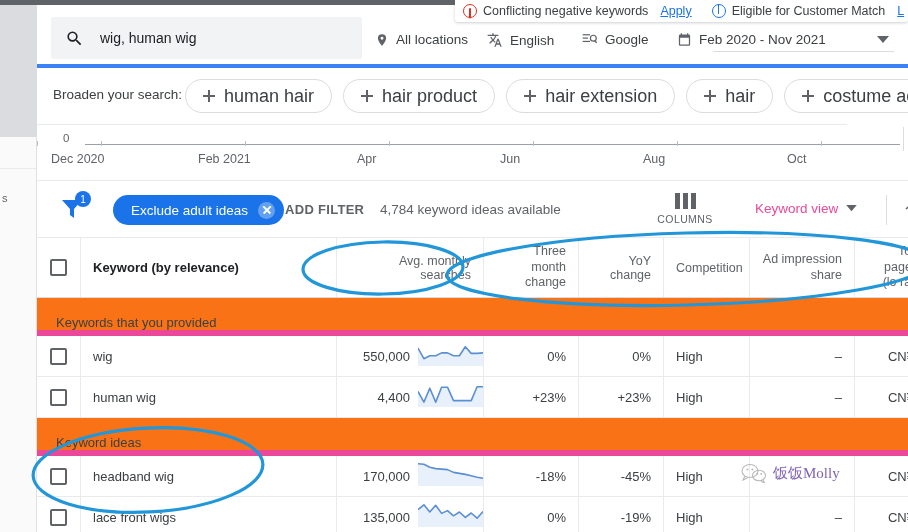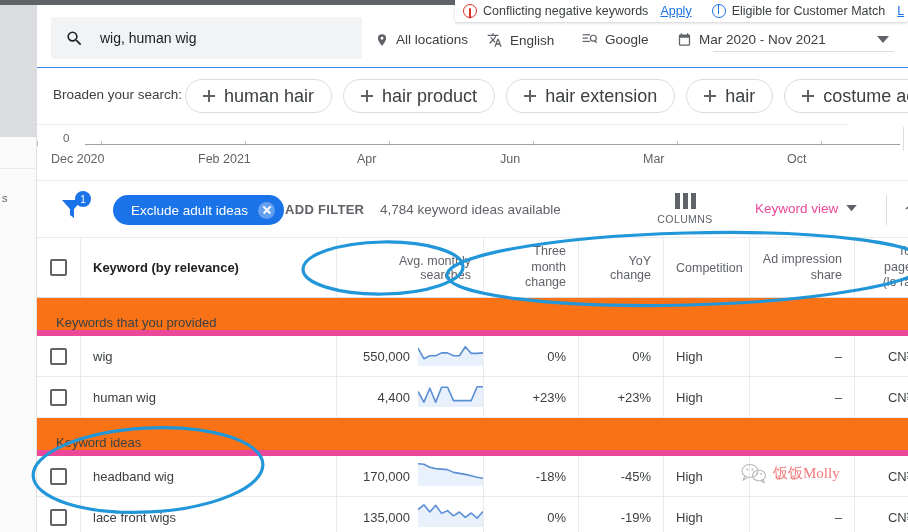--- a/index.html
+++ b/index.html
@@ -37,21 +37,21 @@
   .notif-link { color:#1a73e8; font-size:12.5px; text-decoration:underline; margin-left:6px; }
   .notif-link.plain { text-decoration:underline; }
   .ic-circle { width:14px; height:14px; border-radius:50%; border:1.6px solid #d93025;
       display:inline-flex; align-items:center; justify-content:center; flex:none; }
   .ic-circle:after { content:""; width:1.6px; height:6px; background:#d93025; border-radius:1px;
       box-shadow:0 4.5px 0 0 #d93025; margin-top:-1px;}
   .ic-circle.info { border-color:#1a73e8; }
   .ic-circle.info:after { background:#1a73e8; box-shadow:0 -4.5px 0 0 #1a73e8; height:5px; margin-top:1px; }
 
   
-  .search-row { position:absolute; left:0; top:5px; width:871px; height:63px; background:#fff; border-bottom:1px solid #3b82f6; }
+  .search-row { position:absolute; left:0; top:5px; width:871px; height:63px; background:#fff; border-bottom:4px solid #3b82f6; }
   .search-box {
     position:absolute; left:14px; top:12px; width:311px; height:42px;
     background:#f1f3f4; border-radius:2px; display:flex; align-items:center; padding:0 14px; gap:16px;
   }
   .search-value { font-size:14px; color:#202124; }
   svg.ico { display:block; }
 
   .sr-item { position:absolute; display:flex; align-items:center; gap:7px; font-size:13.5px; color:#3c4043; top:27px; }
   #sr-loc  { left:338px; }
   #sr-lang { left:450px; }
@@ -134,21 +134,21 @@
   .td.c-avg { padding:0; align-items:center; }
   .avg-wrap { display:flex; align-items:center; width:100%; height:100%; }
   .avg-num { flex:1; text-align:right; font-size:13px; color:#3c4043; padding-right:8px; }
   .spark { width:65px; height:100%; flex:none; }
 
   
   .annot { position:absolute; left:0; top:0; width:908px; height:532px; pointer-events:none; z-index:30; }
 
   
   .watermark { position:absolute; left:741px; top:463px; display:flex; align-items:center; gap:6px; z-index:25; opacity:.72; }
-  .wm-text { font-size:15px; color:#ef4444; font-family:"Liberation Serif", serif; }
+  .wm-text { font-size:15px; color:#4c1d95; font-family:"Liberation Serif", serif; }
 </style>
 </head>
 <body>
 
 <div id="root">
 
   <div class="left-rail">
     <div class="rail-top-dark"></div>
     <div class="rail-block"></div>
     <div class="rail-divider"></div>
@@ -199,21 +199,21 @@
         </span>
         <span>Google</span>
       </div>
 
       <div class="sr-item" id="sr-date">
         <span>
           <svg class="ico" width="15" height="15" viewBox="0 0 24 24">
               <path fill="#5f6368" d="M19 4h-1V2h-2v2H8V2H6v2H5a2 2 0 0 0-2 2v14a2 2 0 0 0 2 2h14a2 2 0 0 0 2-2V6a2 2 0 0 0-2-2m0 16H5V9h14z"></path>
             </svg>
         </span>
-        <span>Mar 2020 - Nov 2021</span>
+        <span>Feb 2020 - Nov 2021</span>
       </div>
       <div class="date-underline"></div>
       <span class="date-caret">
         <svg class="ico" width="12" height="8" viewBox="0 0 12 8">
             <path fill="#5f6368" d="M0 0h12L6 7z"></path>
           </svg>
       </span>
     </div>
 
     <div class="broaden-row">
@@ -256,21 +256,21 @@
       <div class="axis-tick" style="left" :352px=""></div>
       <div class="axis-tick" style="left:352px"></div>
       <div class="axis-tick" style="left:496px"></div>
       <div class="axis-tick" style="left:640px"></div>
       <div class="axis-tick" style="left:784px"></div>
 
       <div class="axis-lbl" style="left:14px">Dec 2020</div>
       <div class="axis-lbl" style="left:161px">Feb 2021</div>
       <div class="axis-lbl" style="left:320px">Apr</div>
       <div class="axis-lbl" style="left:463px">Jun</div>
-      <div class="axis-lbl" style="left:606px">Mar</div>
+      <div class="axis-lbl" style="left:606px">Aug</div>
       <div class="axis-lbl" style="left:750px">Oct</div>
     </div>
 
     <div class="filter-bar">
       <span class="funnel">
         <svg class="ico" width="26" height="24" viewBox="0 0 26 24">
             <path fill="#1a73e8" d="M2 3h20l-8 9v9l-4-3v-6z"></path>
           </svg>
       </span>
       <span class="badge1">1</span>

